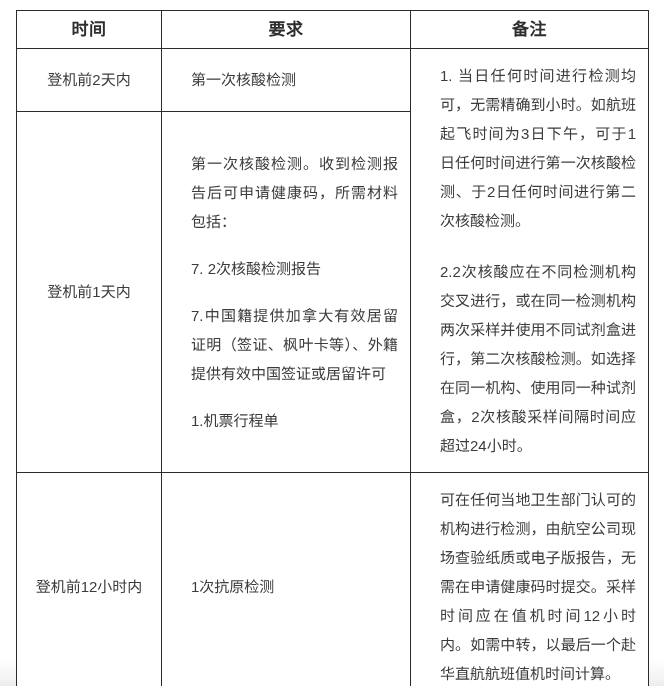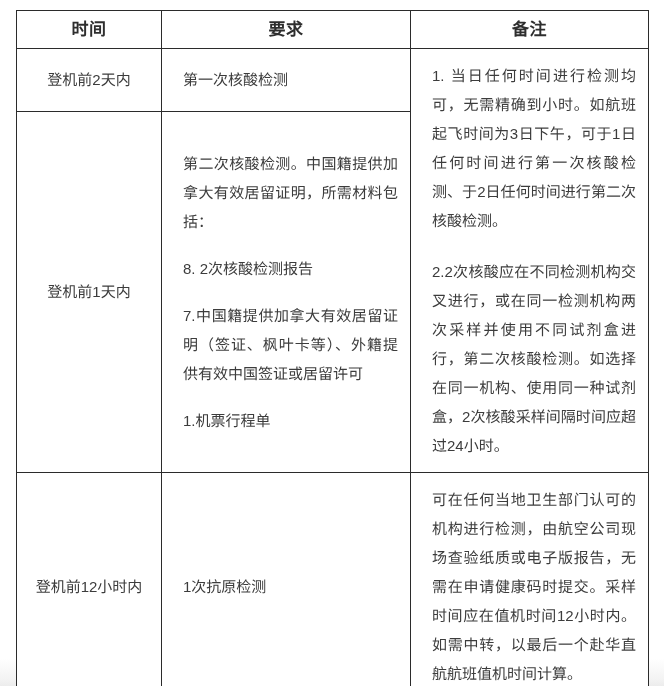--- a/index.html
+++ b/index.html
@@ -86,21 +86,21 @@
     text-align: left;
     vertical-align: top;
     padding: 12px 12px 12px 13px;
   }
 
   td.body-cell.mid-v {
     vertical-align: middle;
   }
 
   .para {
-    margin: 0 0 0 8px;
+    margin: 0 0 0 16px;
     text-align: justify;
     text-justify: inter-ideograph;
   }
   .para + .para {
     margin-top: 22px;
   }
   .para.tight + .para.tight {
     margin-top: 18px;
   }
 
@@ -141,22 +141,22 @@
           </td>
           <td class="body-cell" rowspan="2">
             <p class="para">1. 当日任何时间进行检测均可，无需精确到小时。如航班起飞时间为3日下午，可于1日任何时间进行第一次核酸检测、于2日任何时间进行第二次核酸检测。</p>
             <p class="para">2.2次核酸应在不同检测机构交叉进行，或在同一检测机构两次采样并使用不同试剂盒进行，第二次核酸检测。如选择在同一机构、使用同一种试剂盒，2次核酸采样间隔时间应超过24小时。</p>
           </td>
         </tr>
 
         <tr class="row-2">
           <td class="time-cell">登机前1天内</td>
           <td class="body-cell">
-            <p class="para tight">第二次核酸检测。中国籍提供加拿大有效居留证明，所需材料包括：</p>
-            <p class="para tight">8. 2次核酸检测报告</p>
+            <p class="para tight">第一次核酸检测。收到检测报告后可申请健康码，所需材料包括：</p>
+            <p class="para tight">7. 2次核酸检测报告</p>
             <p class="para tight">7.中国籍提供加拿大有效居留证明（签证、枫叶卡等）、外籍提供有效中国签证或居留许可</p>
             <p class="para tight">1.机票行程单</p>
           </td>
         </tr>
 
         <tr class="row-3">
           <td class="time-cell">登机前12小时内</td>
           <td class="body-cell mid-v">
             <p class="para">1次抗原检测</p>
           </td>

